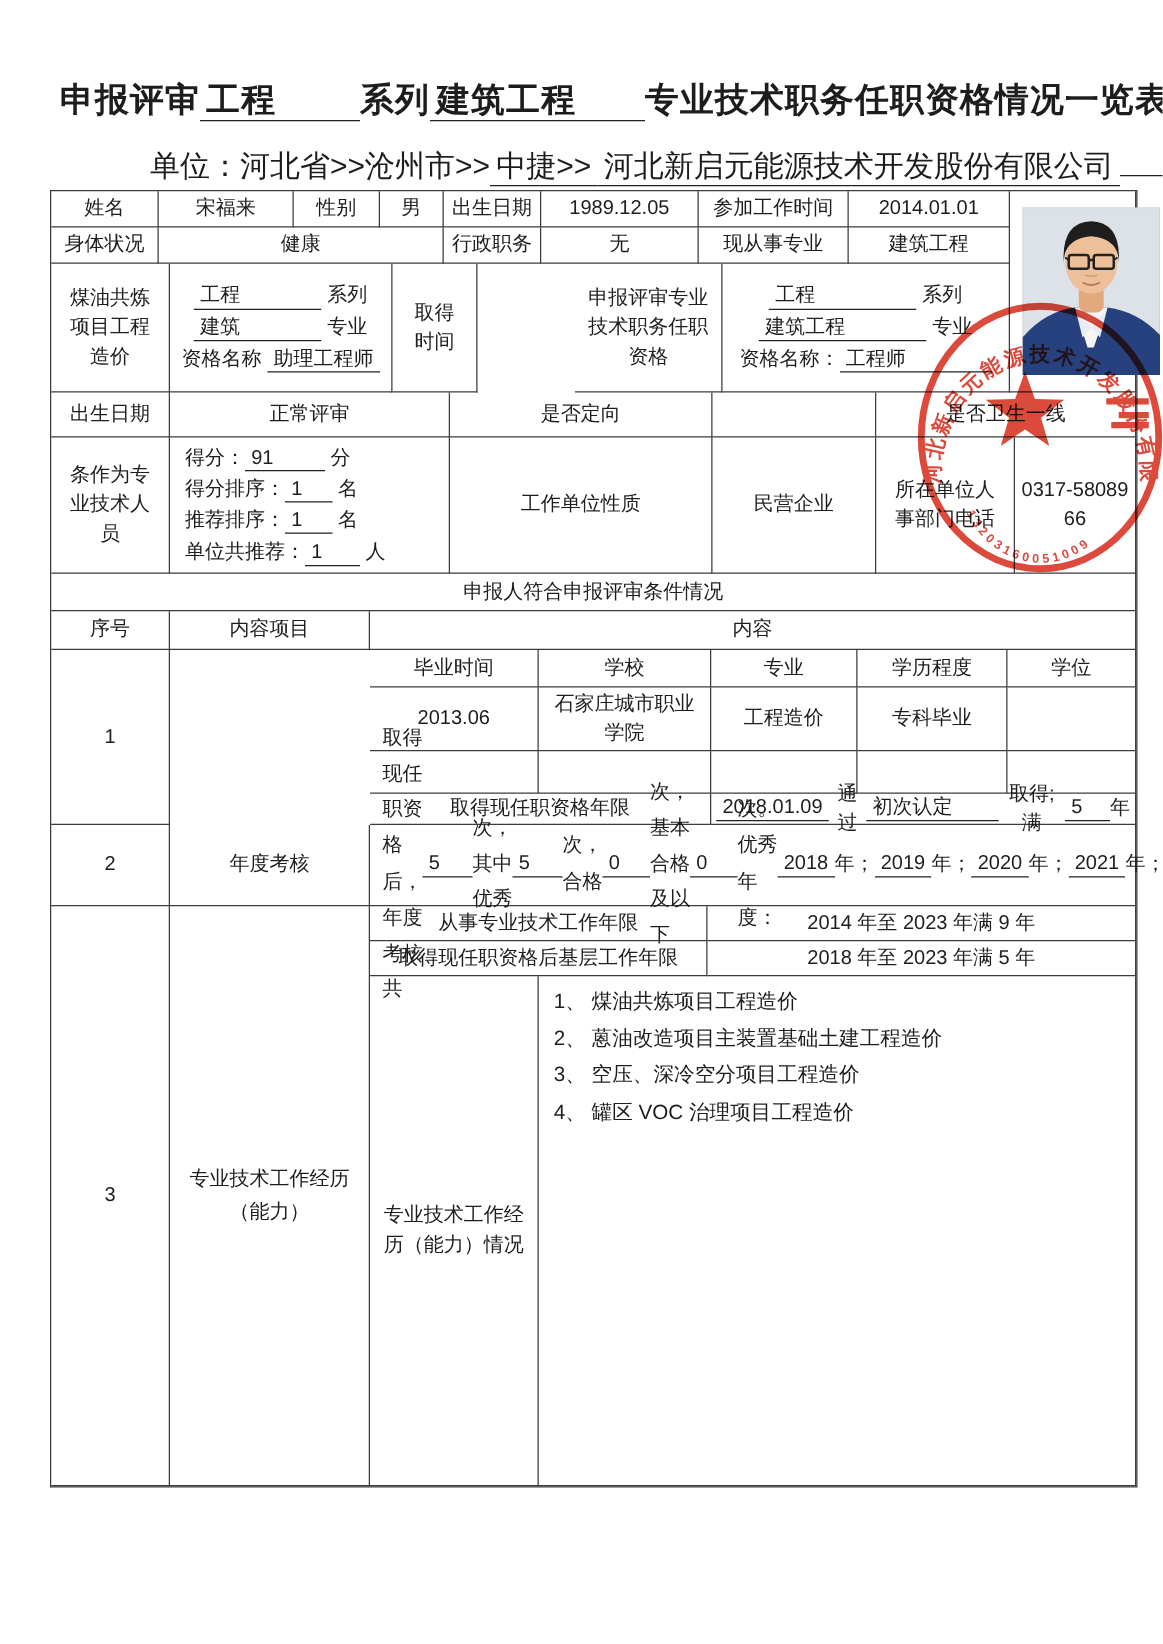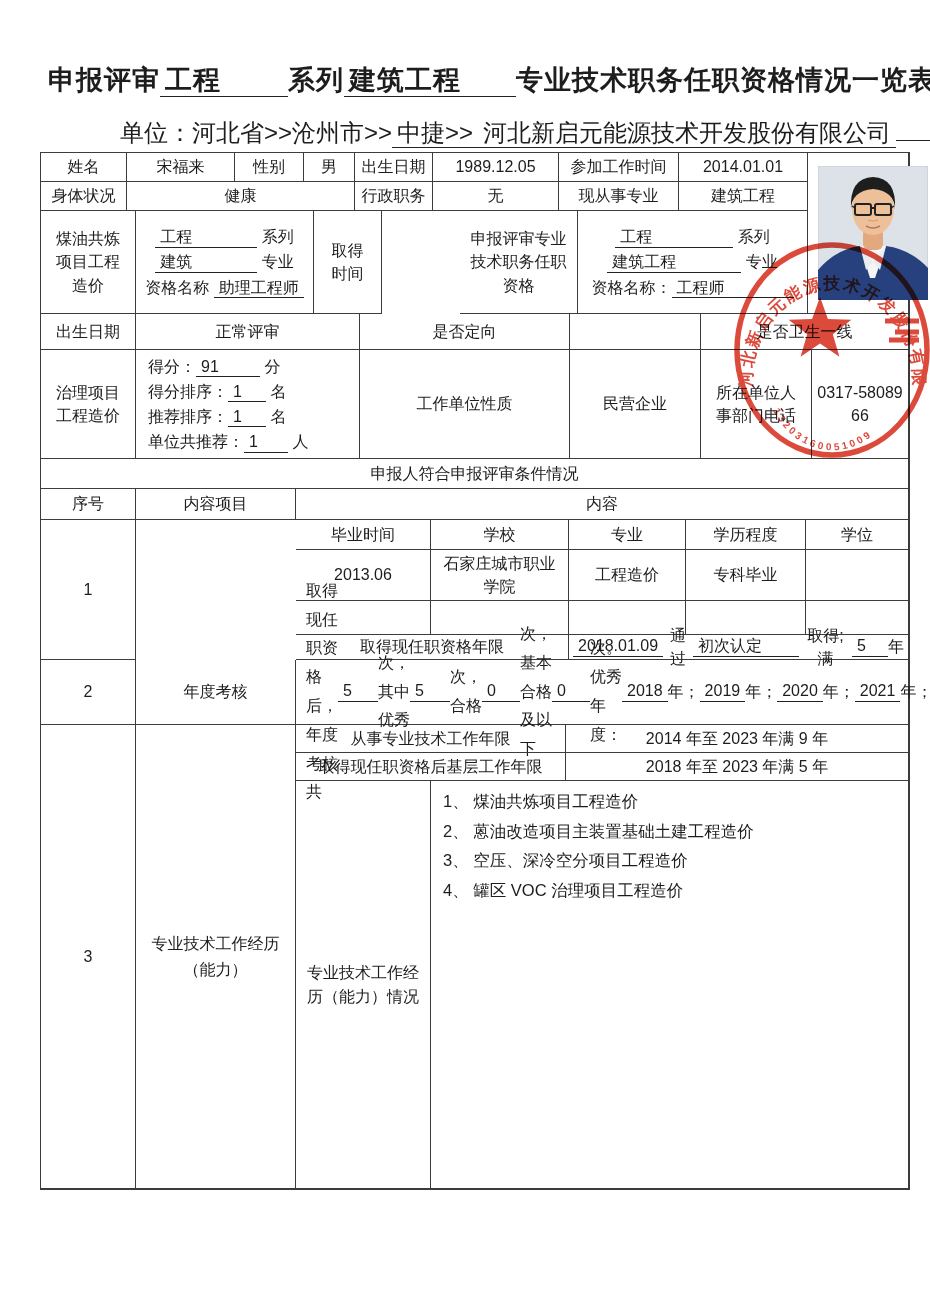--- a/index.html
+++ b/index.html
@@ -68,21 +68,21 @@
       <div style="text-align:left;"><span>资格名称：</span><span class="u" style="min-width: 112px;">工程师</span></div>
     </div>
   </div>
 
   <div class="cell" style="left:0;top:161px;width:95px;height:36px;">出生日期</div>
   <div class="cell" style="left:95px;top:161px;width:224px;height:36px;">正常评审</div>
   <div class="cell" style="left:319px;top:161px;width:210px;height:36px;">是否定向</div>
   <div class="cell" style="left:529px;top:161px;width:131px;height:36px;"></div>
   <div class="cell" style="left:660px;top:161px;width:208px;height:36px;">是否卫生一线</div>
 
-  <div class="cell" style="left:0;top:197px;width:95px;height:109px;padding:4px 10px;">治理项目工程造价</div>
+  <div class="cell" style="left:0;top:197px;width:95px;height:109px;padding:4px 10px;">条作为专业技术人员</div>
   <div class="cell noc" style="left:95px;top:197px;width:224px;height:109px;padding:4px 12px;">
     <div class="stack" style="text-align:left;">
       <div><span>得分：</span><span class="u" style="min-width: 54px;">91</span><span> 分</span></div>
       <div><span>得分排序：</span><span class="u" style="min-width: 28px;">1</span><span> 名</span></div>
       <div><span>推荐排序：</span><span class="u" style="min-width: 28px;">1</span><span> 名</span></div>
       <div><span>单位共推荐：</span><span class="u" style="min-width: 34px;">1</span><span> 人</span></div>
     </div>
   </div>
   <div class="cell" style="left:319px;top:197px;width:210px;height:109px;">工作单位性质</div>
   <div class="cell" style="left:529px;top:197px;width:131px;height:109px;">民营企业</div>

